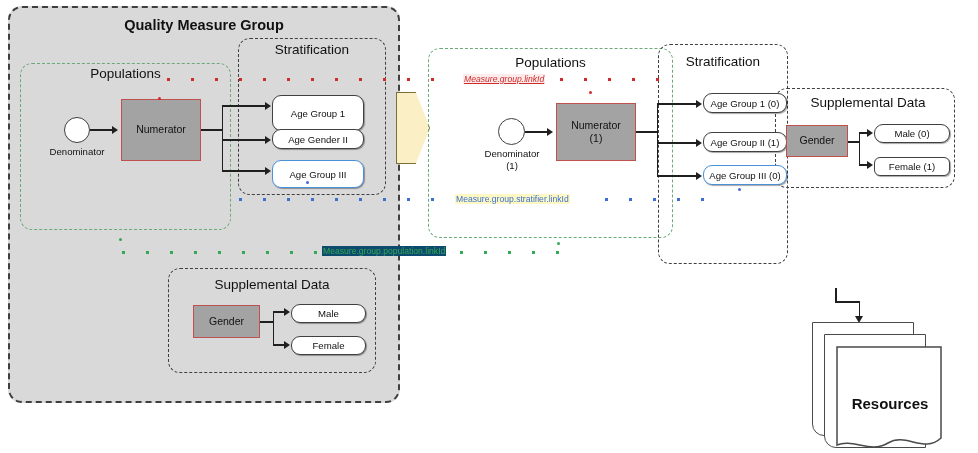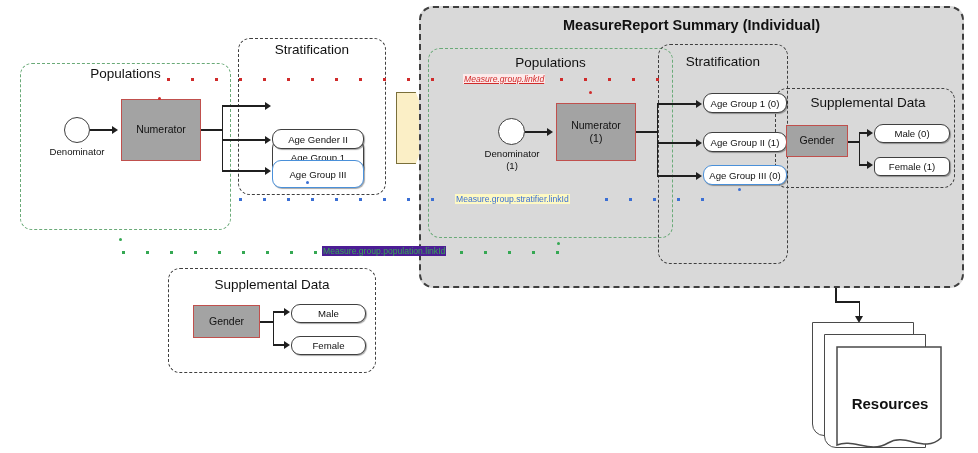--- a/index.html
+++ b/index.html
@@ -50,37 +50,40 @@
   .track{position:absolute;height:3px;
          background-repeat:repeat-x;background-size:24px 3px;}
   .track.red{background-image:radial-gradient(circle at 1.5px 1.5px,#d02b2b 1.5px,transparent 1.6px);}
   .track.blue{background-image:radial-gradient(circle at 1.5px 1.5px,#3b6fd4 1.5px,transparent 1.6px);}
   .track.green{background-image:radial-gradient(circle at 1.5px 1.5px,#35a853 1.5px,transparent 1.6px);}
   .dot{position:absolute;width:3px;height:3px;border-radius:50%;}
 
   .tag{position:absolute;font-size:8.6px;white-space:nowrap;padding:0 1px;}
   .tag.red{color:#d02b2b;font-style:italic;background:#fdeaea;}
   .tag.blue{color:#3b6fd4;background:#fef9c3;}
-  .tag.green{color:#35a853;background:#4c1d95;}
+  .tag.green{color:#35a853;background:#0c4a6e;}
 
   
   .chev{position:absolute;background:#fbefc6;border:1.2px solid #7a6f3a;
         clip-path:polygon(0 0,58% 0,100% 50%,58% 100%,0 100%);}
 
   
   .doc{position:absolute;background:#ffffff;border:1.5px solid #4a4a4a;}
   .doc-wave{position:absolute;overflow:visible;}
   .res-label{position:absolute;font-weight:bold;font-size:15px;color:#111;
              text-align:center;}
 </style>
 </head>
 <body>
 
 <div id="stage">
 
+  <div class="panel" style="left:8px;top:6px;width:392px;height:397px;">
+    <div class="panel-title" style="top:9px;">Quality Measure Group</div>
+  </div>
 
   <div class="greenbox" style="left:20px;top:63px;width:211px;height:167px;"></div>
   <div class="sub-title" style="left:20px;width:211px;top:66px;">Populations</div>
 
   <div class="dashdot" style="left:238px;top:38px;width:148px;height:157px;"></div>
   <div class="sub-title" style="left:238px;width:148px;top:42px;">Stratification</div>
 
   <div class="circle" style="left:64px;top:117px;width:26px;height:26px;"></div>
   <div class="cap" style="left:42px;top:146px;width:70px;">Denominator</div>
 
@@ -96,21 +99,21 @@
 
   <div class="ln lnh" style="left:221.5px;top:105px;width:46px;"></div>
   <div class="arw" style="left:265px;top:101.8px;"></div>
 
   <div class="ln lnh" style="left:221.5px;top:139px;width:46px;"></div>
   <div class="arw" style="left:265px;top:135.8px;"></div>
 
   <div class="ln lnh" style="left:221.5px;top:170px;width:46px;"></div>
   <div class="arw" style="left:265px;top:166.8px;"></div>
 
-  <div class="pill" style="left:272px;top:95px;width:92px;height:36px;margin-top:44px;">
+  <div class="pill" style="left:272px;top:95px;width:92px;height:36px;">
     <span>Age Group 1</span>
   </div>
   <div class="pill" style="left:272px;top:129px;width:92px;height:20px;">
     <span>Age Gender II</span>
   </div>
   <div class="pill blue" style="left:272px;top:160px;width:92px;height:28px;">
     <span>Age Group III</span>
   </div>
 
   <div class="dashdot" style="left:168px;top:268px;width:208px;height:105px;"></div>
@@ -129,23 +132,20 @@
 
   <div class="pill" style="left:291px;top:304px;width:75px;height:19px;">
     <span>Male</span>
   </div>
   <div class="pill" style="left:291px;top:336px;width:75px;height:19px;">
     <span>Female</span>
   </div>
 
   <div class="chev" style="left:396px;top:92px;width:32px;height:70px;"></div>
 
-  <div class="panel" style="left:419px;top:6px;width:545px;height:282px;">
-    <div class="panel-title" style="top:9px;">MeasureReport Summary (Individual)</div>
-  </div>
 
   <div class="greenbox" style="left:428px;top:48px;width:245px;height:190px;"></div>
   <div class="sub-title" style="left:428px;width:245px;top:55px;">Populations</div>
 
   <div class="dashdot" style="left:658px;top:44px;width:130px;height:220px;"></div>
   <div class="sub-title" style="left:658px;width:130px;top:54px;">Stratification</div>
 
   <div class="dashdot" style="left:775px;top:88px;width:180px;height:100px;"></div>
   <div class="sub-title" style="left:778px;width:180px;top:95px;">Supplemental Data</div>
 

